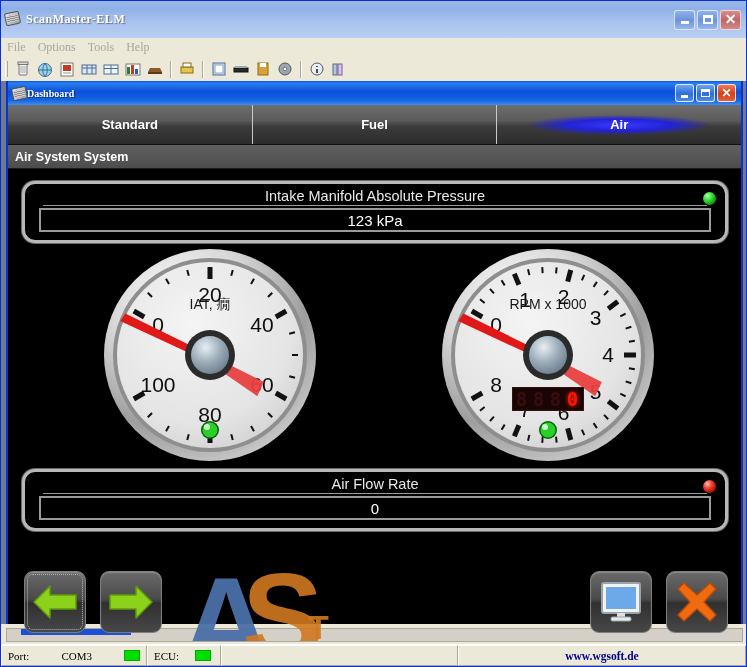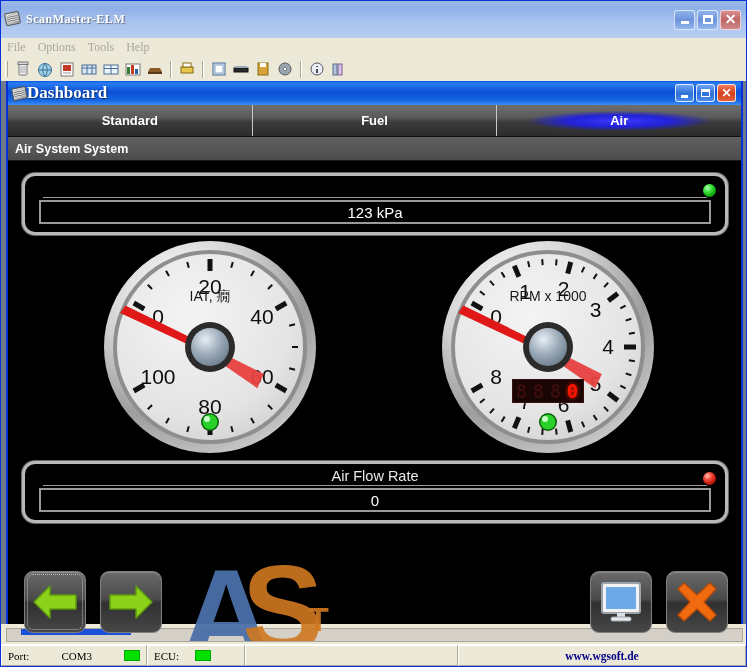--- a/index.html
+++ b/index.html
@@ -98,39 +98,39 @@
     border-top:none;
     background:#000;
     display:flex; flex-direction:column;
   }
   #dash-titlebar {
     height:24px;
     background: linear-gradient(to bottom,#0a5ae8 0%,#2a7df0 10%,#0b4fd8 45%,#1566e2 80%,#3d8df4 100%);
     display:flex;align-items:center;padding:0 2px 0 4px;flex:0 0 auto;
   }
   #dash-title{
-    color:#fff;font-weight:bold;font-size:17px;
+    color:#fff;font-weight:bold;font-size:10px;
     font-family:"Liberation Serif",serif;
     text-shadow:1px 1px 1px rgba(0,0,0,.5);
     flex:1 1 auto;
   }
   .winbtn2{
     width:19px;height:18px;border-radius:3px;border:1px solid rgba(255,255,255,.8);
     display:flex;align-items:center;justify-content:center;color:#fff;
     font-weight:bold;font-size:12px;
   }
   .winbtn2.min{background:linear-gradient(to bottom,#6fa4f2,#2b6fd8 55%,#4e8bea);}
   .winbtn2.max{background:linear-gradient(to bottom,#6fa4f2,#2b6fd8 55%,#4e8bea);}
   .winbtn2.close{background:linear-gradient(to bottom,#f07a5a,#d2401a 55%,#e2613c);}
   .winbtn2 .g1{width:7px;height:3px;background:#fff;margin-top:6px;}
   .winbtn2 .g2{width:9px;height:8px;border:1px solid #fff;border-top-width:3px;}
 
   
   #dash-tabs{
-    height:32px; display:flex; flex:0 0 auto;
+    height:40px; display:flex; flex:0 0 auto;
     background: linear-gradient(to bottom,#6e6e6e 0%,#5a5a5a 40%,#3b3b3b 55%,#2c2c2c 100%);
     border-bottom:1px solid #111;
   }
   .tab{
     flex:1 1 0; display:flex;align-items:center;justify-content:center;
     color:#fff; font-weight:bold; font-size:13px;
     border-right:1px solid #c9c9c9;
     position:relative;
     font-family:"Liberation Sans",sans-serif;
   }
@@ -253,21 +253,21 @@
     font-family:"Liberation Serif", serif;
   }
   .sb-cell{
     border:1px solid #aca899; border-top-color:#fff; border-left-color:#fff;
     display:flex;align-items:center;gap:16px;padding:0 6px;
     color:#000;
   }
   .sb-lamp{ width:16px;height:11px;background:#00e000;border:1px solid #0a0; }
   #sb-port{ width:146px; justify-content:space-between;}
   #sb-iface{ width:112px; }
-  #sb-ecu{ width:98px; }
+  #sb-ecu{ width:74px; }
   #sb-blank{ flex:1 1 auto; border:1px solid #aca899;border-top-color:#fff;border-left-color:#fff;}
   #sb-web{ width:288px; justify-content:center; }
   #sb-web .wl{ color:#00008b; font-weight:bold; font-size:11.5px; }
 
   
   #mdi-scroll{
     position:absolute; left:5px; bottom:2px; width:737px; height:14px;
     background:#d4d0c8; border:1px solid #aca899;
   }
   #mdi-scroll .thumb{
@@ -447,20 +447,21 @@
         <div id="watermark">
           <svg width="250" height="130" viewBox="0 0 250 130">
             <text x="0" y="120" font-family="Liberation Sans, sans-serif" font-size="128" font-weight="bold" fill="#4a6fa8" opacity="0.95">A</text>
             <text x="62" y="112" font-family="Liberation Sans, sans-serif" font-size="122" font-weight="bold" fill="#d07820" opacity="0.9">S</text>
             <text x="128" y="92" font-family="Liberation Sans, sans-serif" font-size="34" font-weight="bold" fill="#d07820" opacity="0.9">T</text>
           </svg>
           
         </div>
 
         <div class="readout" id="readout-map">
+          <div class="rtitle">Intake Manifold Absolute Pressure</div>
           <div class="rline"></div>
           <div class="led green"></div>
           <div class="rvalbox">123 kPa</div>
         </div>
 
         <div class="gauge-wrap" id="gauge-iat">
           <svg class="gauge-svg" width="216" height="216" viewBox="0 0 216 216">
             <defs>
               <radialGradient id="bezelA" cx="35%" cy="25%" r="80%">
                 <stop offset="0%" stop-color="#ffffff"></stop>

